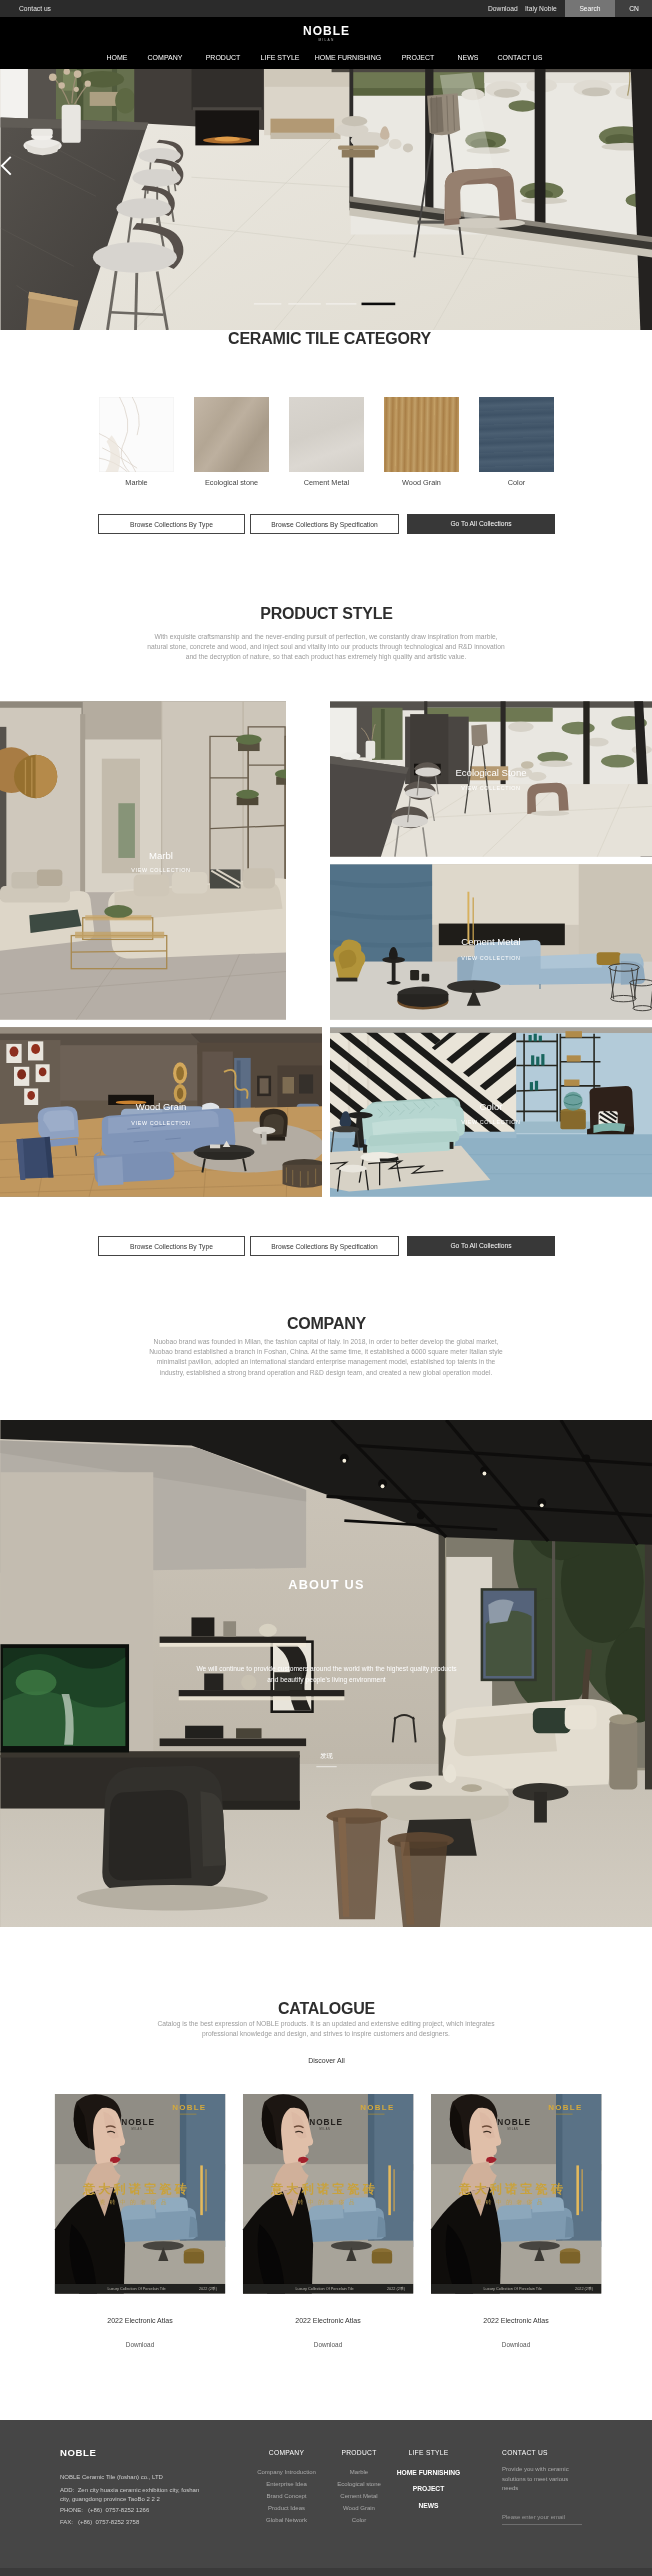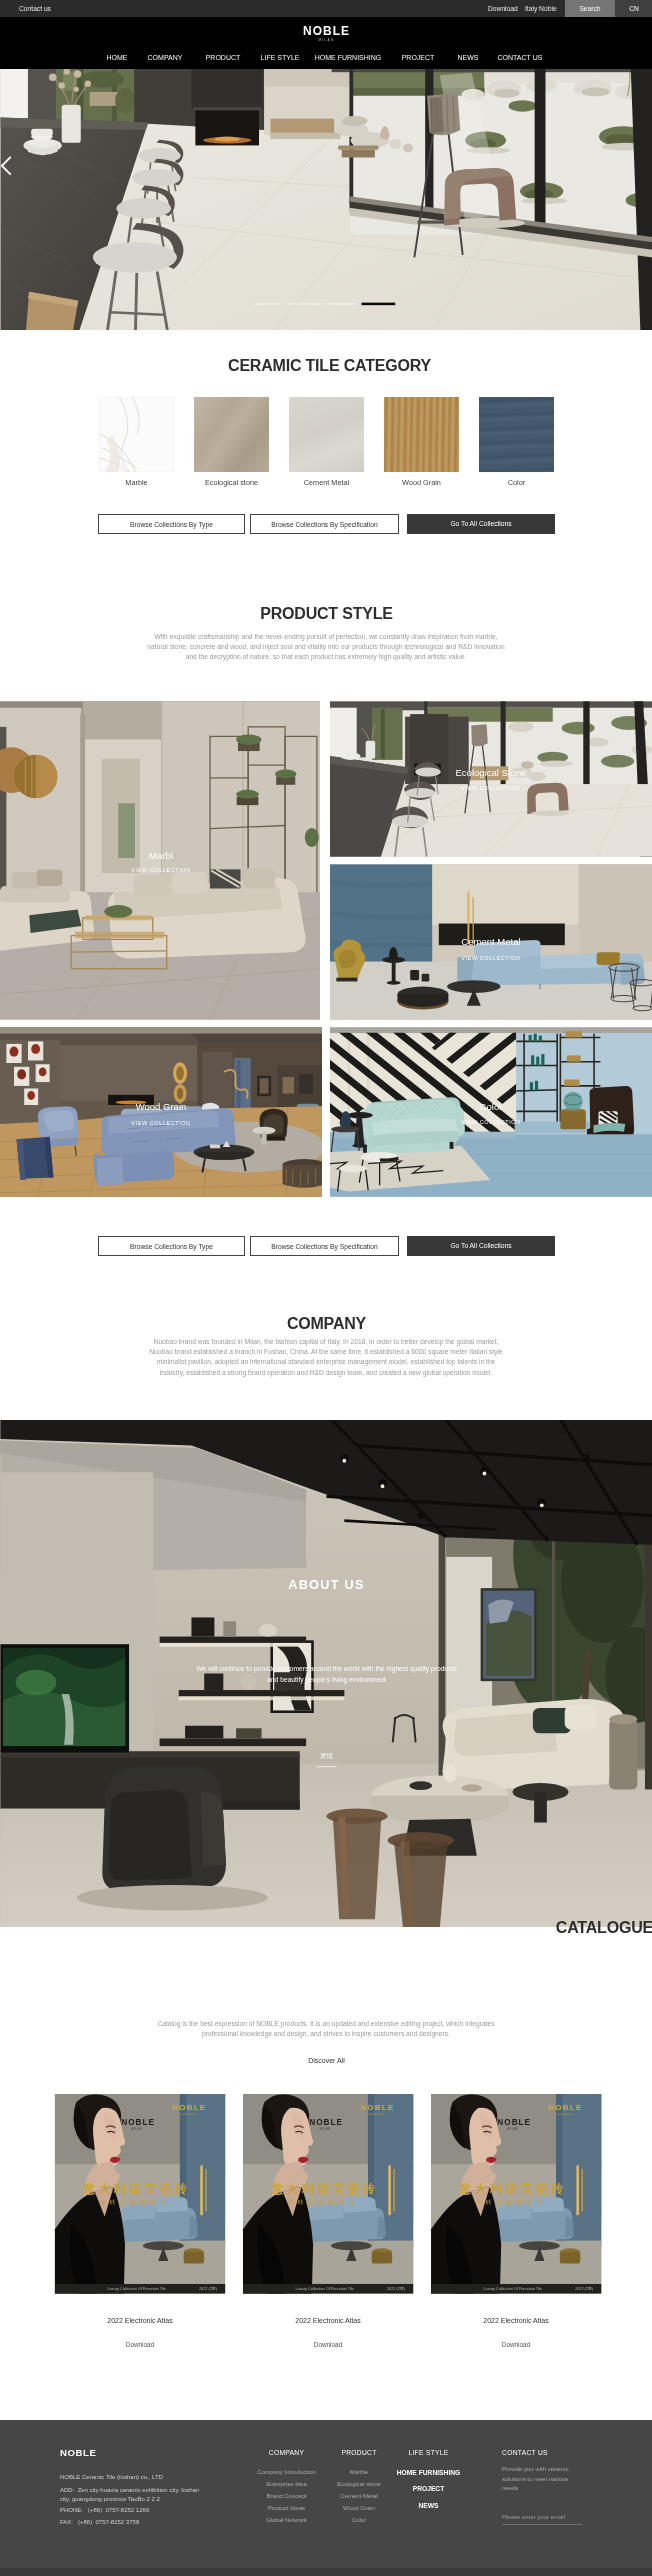--- a/index.html
+++ b/index.html
@@ -254,21 +254,21 @@
 
     <path d="M16 138 L2 152 L16 166" stroke="#fff" stroke-width="3" fill="none"></path>
 
     <rect x="398" y="368" width="43" height="2" fill="#f3f1ec"></rect>
     <rect x="452" y="368" width="51" height="2" fill="#f3f1ec"></rect>
     <rect x="511" y="368" width="48" height="2" fill="#f3f1ec"></rect>
     <rect x="567" y="367" width="53" height="4" fill="#0c0c0c"></rect>
   </svg>
   </div>
 
-  <div class="abs ttl" style="top:357px;padding-left:6px;">CERAMIC TILE CATEGORY</div>
+  <div class="abs ttl" style="top:330px;padding-left:6px;">CERAMIC TILE CATEGORY</div>
 
   <div class="abs" id="tiles" style="left:0;top:397px;width:653px;height:92px;">
 
     <div class="abs" style="left:99px;top:0;width:75px;height:75px;background:#fbfbfb;box-shadow:0 0 0 0.6px #f0f0f0 inset;overflow:hidden;">
       <svg width="75" height="75" viewBox="0 0 118 118">
           <g stroke="#cfc4b8" stroke-width="1" fill="none" opacity="0.9">
         <path d="M30 -5 Q55 40 40 70 T55 125"></path>
             <path d="M-5 55 Q30 70 45 95 T60 125"></path>
         <path d="M5 80 Q30 92 60 112"></path>
             <path d="M50 -5 Q70 30 60 60"></path>
@@ -302,21 +302,21 @@
   <div class="btn btnw" style="left:250px;top:514px;width:149px;">Browse Collections By Specification</div>
 
   <div class="btn btnd" style="left:407px;top:514px;width:148px;">Go To All Collections</div>
 
   <div class="abs ttl" style="top:605px;">PRODUCT STYLE</div>
 
   <div class="abs para" style="left:122px;top:632px;width:408px;">With exquisite craftsmanship and the never-ending pursuit of perfection, we constantly draw inspiration from marble,<br>natural stone, concrete and wood, and inject soul and vitality into our products through technological and R&amp;D innovation<br>and the decryption of nature, so that each product has extremely high quality and artistic value.</div>
 
   <div class="abs" id="grid" style="left:0;top:701px;width:653px;height:496px;">
 
-    <div class="abs" style="left:0;top:0;width:320px;height:319px;overflow:hidden;">
+    <div class="abs" style="left:0;top:0;width:286px;height:319px;overflow:hidden;">
       <svg width="322" height="319" xmlns="http://www.w3.org/2000/svg" viewBox="0 0 506 500">
         <rect width="506" height="500" fill="#c9c2b6"></rect>
 
         <rect width="506" height="28" fill="#8f887c"></rect>
         <rect x="130" y="0" width="130" height="60" fill="#b4ac9f"></rect>
 
         <rect x="0" y="10" width="128" height="290" fill="#cfc8bc"></rect>
         <rect x="126" y="20" width="8" height="280" fill="#a79f92"></rect>
 
         <rect x="134" y="60" width="120" height="240" fill="#d8d2c6"></rect>
@@ -978,21 +978,21 @@
     </g>
 
     <text x="512" y="266" text-anchor="middle" fill="#fff" font-size="20" font-weight="bold" letter-spacing="2" font-family="Liberation Sans, sans-serif">ABOUT US</text>
     <text x="512" y="394" text-anchor="middle" fill="#fff" font-size="10.5" font-family="Liberation Sans, sans-serif">We will continue to provide customers around the world with the highest quality products</text>
     <text x="512" y="412" text-anchor="middle" fill="#fff" font-size="10.5" font-family="Liberation Sans, sans-serif">and beautify people's living environment</text>
     <text x="512" y="530" text-anchor="middle" fill="#fff" font-size="10" font-family="Liberation Sans, sans-serif">发现</text>
     <rect x="496" y="544" width="32" height="1" fill="#fff"></rect>
   </svg>
   </div>
 
-  <div class="abs ttl" style="top:1919px;text-align:right;">CATALOGUE</div>
+  <div class="abs ttl" style="top:2000px;">CATALOGUE</div>
 
   <div class="abs para" style="left:122px;top:2019px;width:408px;">Catalog is the best expression of NOBLE products. It is an updated and extensive editing project, which integrates<br>professional knowledge and design, and strives to inspire customers and designers.</div>
 
   <div class="abs" style="left:0;top:2057px;width:653px;text-align:center;color:#333;font-size:7px;">Discover All</div>
 
   <div class="abs" id="covers" style="left:0;top:2094px;width:653px;height:204px;">
   <svg width="653" height="204" xmlns="http://www.w3.org/2000/svg" viewBox="0 0 1024 320">
     <defs>
       <g id="cover">
 

